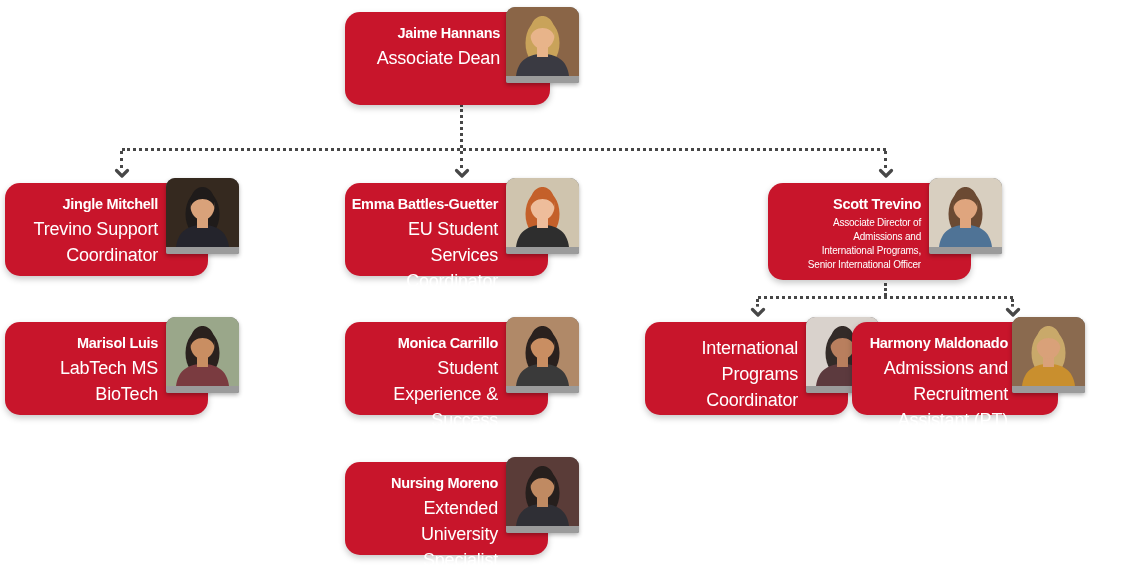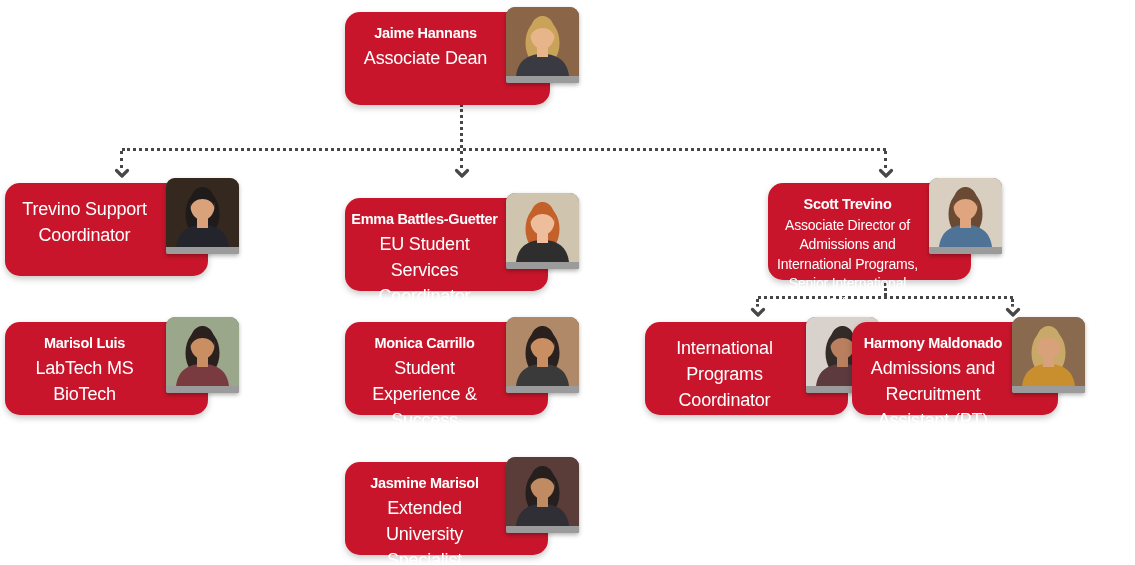--- a/index.html
+++ b/index.html
@@ -8,41 +8,41 @@
     font-family:"Liberation Sans", sans-serif;overflow:hidden;
   }
   .card{
     position:absolute;width:203px;height:93px;
     background:var(--card-red,#c8152b);
     border-radius:15px;
     box-shadow:0 3px 6px rgba(0,0,0,.22);
   }
   .p-jaime   {left:345px;top:12px;width:205px;}
   .p-jingle  {left:5px;  top:183px;}
-  .p-emma    {left:345px;top:198px;}
+  .p-emma    {left:345px;top:183px;}
   .p-scott   {left:768px;top:183px;height:97px;}
   .p-marisol {left:5px;  top:322px;}
   .p-monica  {left:345px;top:322px;}
   .p-edith   {left:645px;top:322px;}
   .p-harmony {left:852px;top:322px;width:206px;}
   .p-jasmine {left:345px;top:462px;}
 
   .txt{
     position:absolute;left:6px;right:50px;top:12px;
-    text-align:center;color:var(--text-color,#fff);
+    text-align:right;color:var(--text-color,#fff);
   }
   .name{
     font-size:14.5px;font-weight:bold;letter-spacing:-0.3px;
     line-height:1.35;white-space:nowrap;
   }
   .title{
     font-size:18px;letter-spacing:-0.2px;line-height:1.45;
     white-space:pre-line;margin-top:1px;
   }
-  .p-scott .title{font-size:14px;line-height:1.4;}
+  .p-scott .title{font-size:10px;line-height:1.4;}
 
   .photo{
     position:absolute;left:161px;top:-5px;width:73px;height:76px;
     border-radius:9px 9px 2px 2px;overflow:hidden;
     box-shadow:0 2px 4px rgba(0,0,0,.3);
     background:#777;
   }
   .p-harmony .photo{left:160px;}
   .photo svg{display:block;}
   .photo .bar{height:7px;background:var(--photo-bar-color,#9b9b9b);}
@@ -96,20 +96,21 @@
         <rect x="31" y="36" width="11" height="14" style="fill:var(--skin)"></rect>
         <ellipse cx="36.5" cy="28" rx="12" ry="14" style="fill:var(--skin)"></ellipse>
         <path d="M24.5 30 C23 14 31 9 36.5 9 C42 9 50 14 48.5 30 C46 18 27 18 24.5 30 Z" style="fill:var(--hair)"></path>
       </svg>
       <div class="bar"></div>
     </div>
   </div>
 
   <div class="card p-jingle">
     <div class="txt">
+      <div class="name">Jingle Mitchell</div>
       <div class="title">Trevino Support
 Coordinator</div>
     </div>
     <div class="photo" style="--bg: #35291f; --hair: #1f1b1a; --skin: #d9a27a; --shirt: #24242c;">
       <svg viewBox="0 0 73 69" width="73" height="69">
         <rect width="73" height="69" style="fill:var(--bg)"></rect>
         <ellipse cx="36.5" cy="36" rx="17" ry="24" style="fill:var(--hair)"></ellipse>
         <path d="M10 69 C12 52 24 47 36.5 47 C49 47 61 52 63 69 Z" style="fill:var(--shirt)"></path>
         <rect x="31" y="36" width="11" height="14" style="fill:var(--skin)"></rect>
         <ellipse cx="36.5" cy="28" rx="12" ry="14" style="fill:var(--skin)"></ellipse>
@@ -228,21 +229,21 @@
         <rect x="31" y="36" width="11" height="14" style="fill:var(--skin)"></rect>
         <ellipse cx="36.5" cy="28" rx="12" ry="14" style="fill:var(--skin)"></ellipse>
         <path d="M24.5 30 C23 14 31 9 36.5 9 C42 9 50 14 48.5 30 C46 18 27 18 24.5 30 Z" style="fill:var(--hair)"></path>
       </svg>
       <div class="bar"></div>
     </div>
   </div>
 
   <div class="card p-jasmine">
     <div class="txt">
-      <div class="name">Jasmine Marisol</div>
+      <div class="name">Nursing Moreno</div>
       <div class="title">Extended University
 Specialist</div>
     </div>
     <div class="photo" style="--bg: #5a3c38; --hair: #261f1d; --skin: #c08a62; --shirt: #2f2f35;">
       <svg viewBox="0 0 73 69" width="73" height="69">
         <rect width="73" height="69" style="fill:var(--bg)"></rect>
         <ellipse cx="36.5" cy="36" rx="17" ry="24" style="fill:var(--hair)"></ellipse>
         <path d="M10 69 C12 52 24 47 36.5 47 C49 47 61 52 63 69 Z" style="fill:var(--shirt)"></path>
         <rect x="31" y="36" width="11" height="14" style="fill:var(--skin)"></rect>
         <ellipse cx="36.5" cy="28" rx="12" ry="14" style="fill:var(--skin)"></ellipse>

